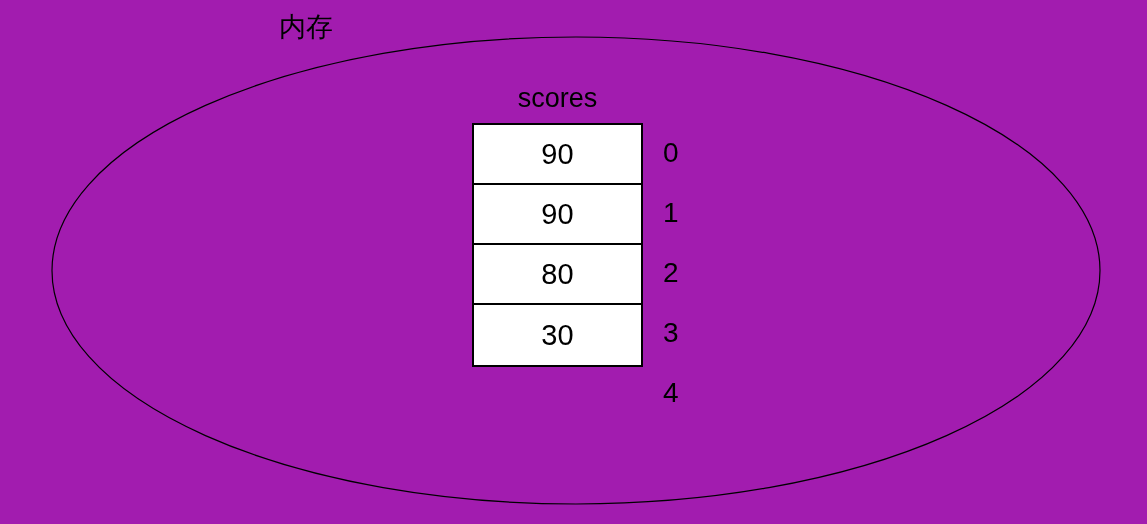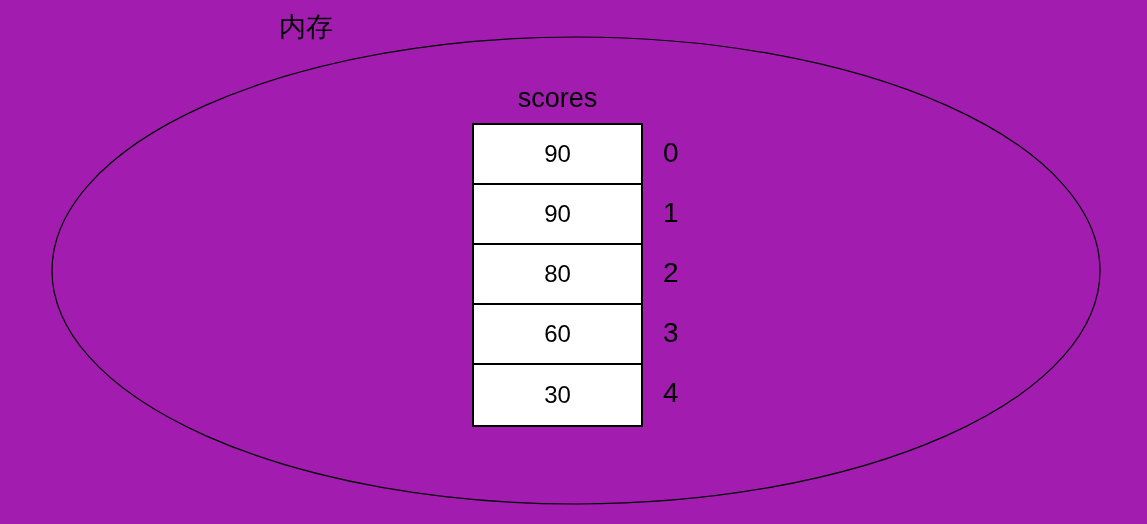--- a/index.html
+++ b/index.html
@@ -50,21 +50,21 @@
     box-sizing: border-box;
     background: #ffffff;
   }
   .array-cell {
     height: 60px;
     box-sizing: border-box;
     border-bottom: 2px solid #000000;
     display: flex;
     align-items: center;
     justify-content: center;
-    font-size: 24px;
+    font-size: 29px;
   }
   .array-cell:last-child {
     border-bottom: none;
   }
   .index-col {
     position: absolute;
     left: 663px;
     top: 123px;
   }
   .index-item {
@@ -85,21 +85,20 @@
   </svg>
 
   <div class="mem-label">内存</div>
 
   <div class="array-title">scores</div>
 
   <div class="array-box">
     <div class="array-cell">90</div>
     <div class="array-cell">90</div>
     <div class="array-cell">80</div>
-    <div class="array-cell">60</div>
     <div class="array-cell">30</div>
   </div>
 
   <div class="index-col">
     <div class="index-item">0</div>
     <div class="index-item">1</div>
     <div class="index-item">2</div>
     <div class="index-item">3</div>
     <div class="index-item">4</div>
   </div>

